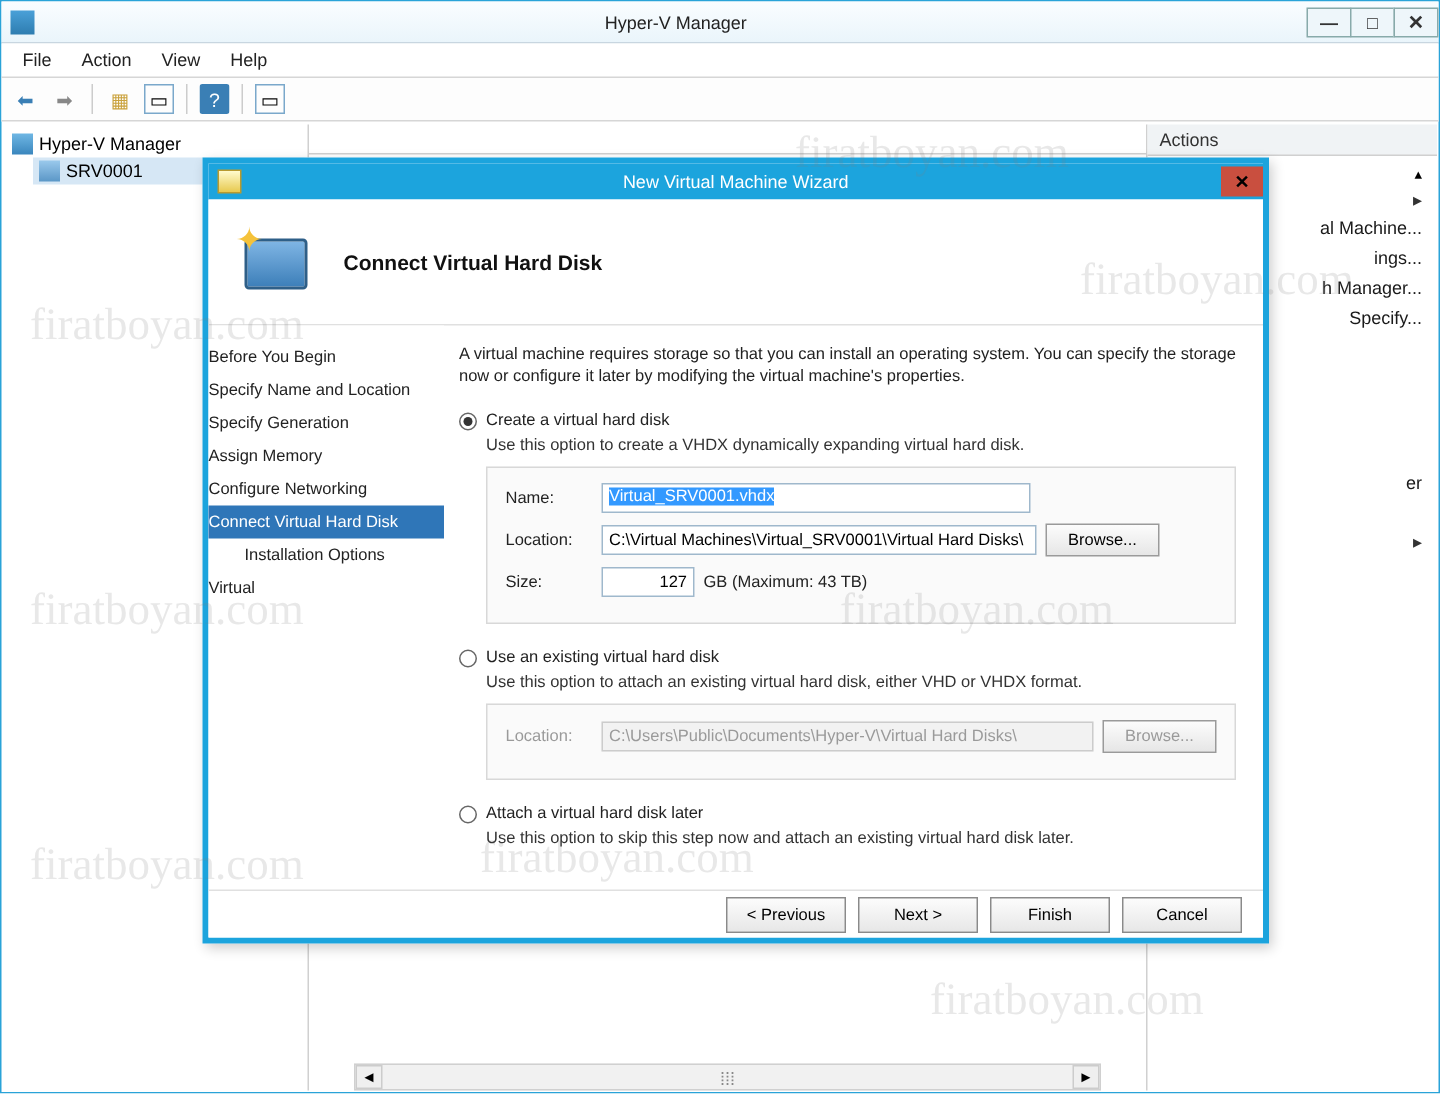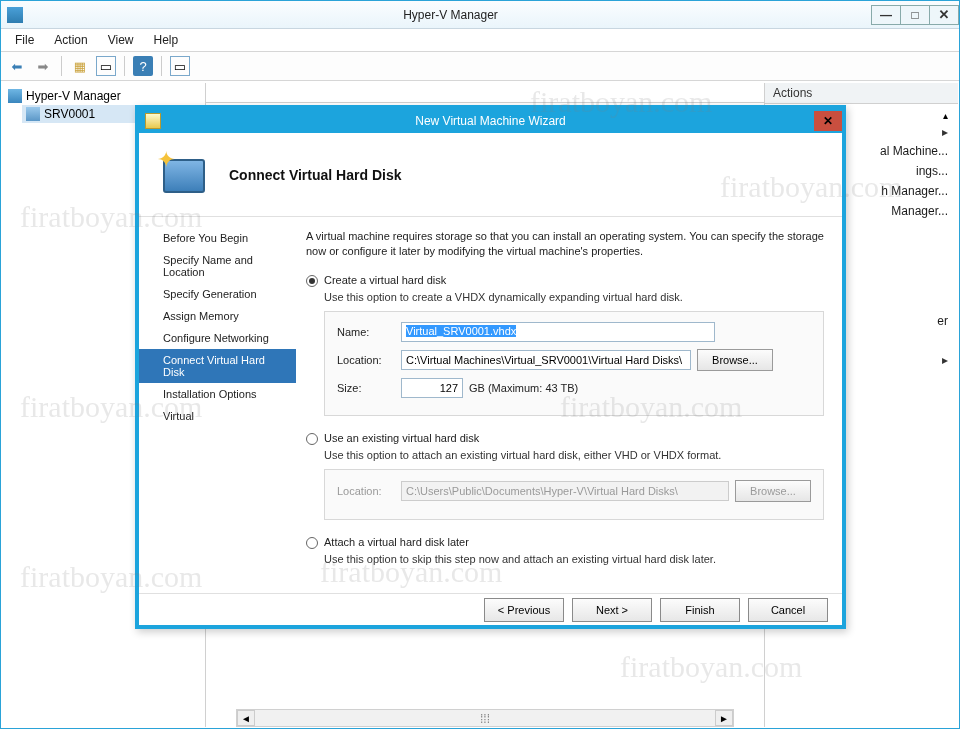--- a/index.html
+++ b/index.html
@@ -48,21 +48,21 @@
 .wiz-close { width: 28px; height: 20px; background: #c94f3f; color: #000; display: flex; align-items: center; justify-content: center; font-weight: bold; margin-right: 0; }
 
 .wiz-header { height: 84px; display: flex; align-items: center; padding: 0 18px; background: #fff; border-bottom: 1px solid #e0e0e0; gap: 16px; }
 .wiz-header-icon { width: 56px; height: 56px; position: relative; }
 .wiz-header-icon .monitor { position: absolute; left: 6px; top: 12px; width: 42px; height: 34px; background: linear-gradient(#7fb5e4,#3d7fb9); border: 2px solid #2e5f88; border-radius: 3px; }
 .wiz-header-icon .star { position: absolute; left: 0; top: 0; color: #f5c23a; font-size: 22px; }
 .wiz-header h2 { font-size: 14px; font-weight: bold; color: #111; }
 
 .wiz-body { flex: 1; display: flex; }
 .wiz-nav { width: 176px; padding: 10px 0; background: #fff; }
-.wiz-nav div { padding: 5px 24px; font-size: 11px; color: #222; }
+.wiz-nav div { padding: 5px 0; font-size: 11px; color: #222; }
 .wiz-nav div.sel { background: #2f76b8; color: #fff; }
 .wiz-nav div.indent { padding-left: 24px; }
 
 .wiz-main { flex: 1; padding: 12px 18px 0 10px; font-size: 11px; color: #222; }
 .wiz-intro { margin-bottom: 14px; line-height: 1.4; }
 .opt { display: flex; align-items: flex-start; gap: 6px; margin-bottom: 4px; }
 .radio { width: 12px; height: 12px; border: 1px solid #666; border-radius: 50%; margin-top: 1px; position: relative; flex-shrink: 0; }
 .radio.checked::after { content: ""; position: absolute; left: 2px; top: 2px; width: 6px; height: 6px; background: #333; border-radius: 50%; }
 .opt-desc { margin-left: 18px; margin-bottom: 8px; color: #333; }
 .form-block { margin-left: 18px; border: 1px solid #d8d8d8; padding: 10px 12px; background: #fafafa; margin-bottom: 16px; }
@@ -141,21 +141,21 @@
     </div>
 
     <div class="actions-pane">
       <div class="actions-head">Actions</div>
       <div class="actions-body">
         <div class="up-arrow">▴</div>
         <div style="text-align:right;padding:2px 10px;color:#333">▸</div>
         <div class="actions-item">al Machine...</div>
         <div class="actions-item">ings...</div>
         <div class="actions-item">h Manager...</div>
-        <div class="actions-item">Manager...</div>
+        <div class="actions-item">Specify...</div>
         <div style="height:90px"></div>
         <div class="actions-item">er</div>
         <div style="height:20px"></div>
         <div style="text-align:right;padding:2px 10px;color:#333">▸</div>
       </div>
     </div>
   </div>
 </div>
 
 <div class="wizard">
@@ -189,21 +189,21 @@
       <div class="wiz-intro">A virtual machine requires storage so that you can install an operating system. You can specify the storage now or configure it later by modifying the virtual machine's properties.</div>
 
       <div class="opt">
         <div class="radio checked"></div>
         <div>Create a virtual hard disk</div>
       </div>
       <div class="opt-desc">Use this option to create a VHDX dynamically expanding virtual hard disk.</div>
       <div class="form-block">
         <div class="form-row">
           <label>Name:</label>
-          <div class="txt sel-hl" style="width:314px"><span class="hl">Virtual_SRV0001.vhdx</span></div>
+          <div class="txt sel-hl" style="width:286px"><span class="hl">Virtual_SRV0001.vhdx</span></div>
         </div>
         <div class="form-row">
           <label>Location:</label>
           <input class="txt" style="width: 290px;" value="C:\Virtual Machines\Virtual_SRV0001\Virtual Hard Disks\">
           <button class="browse">Browse...</button>
         </div>
         <div class="form-row">
           <label>Size:</label>
           <input class="txt num" value="127" style="">
           <span>GB (Maximum: 43 TB)</span>

